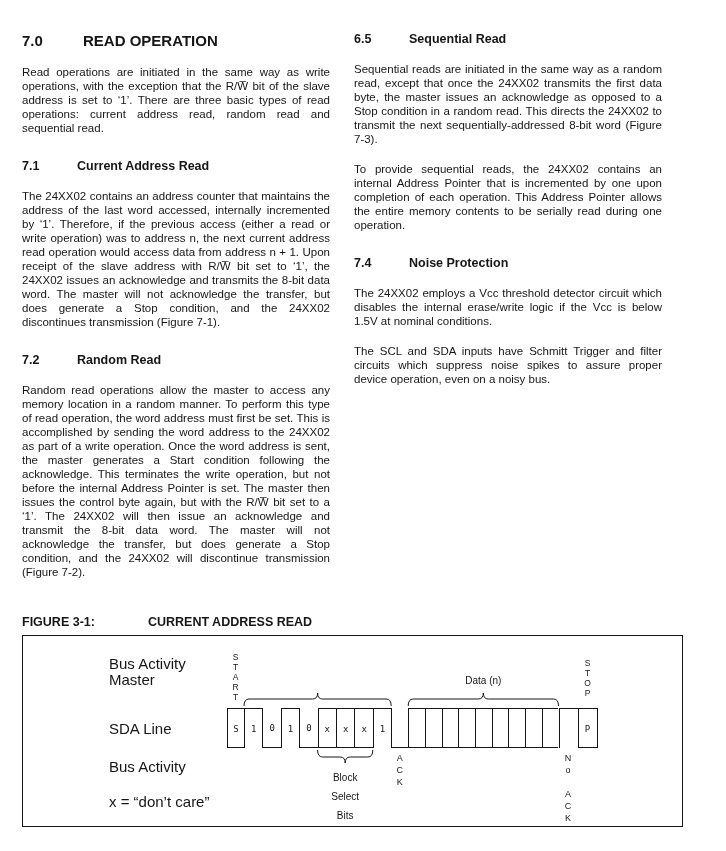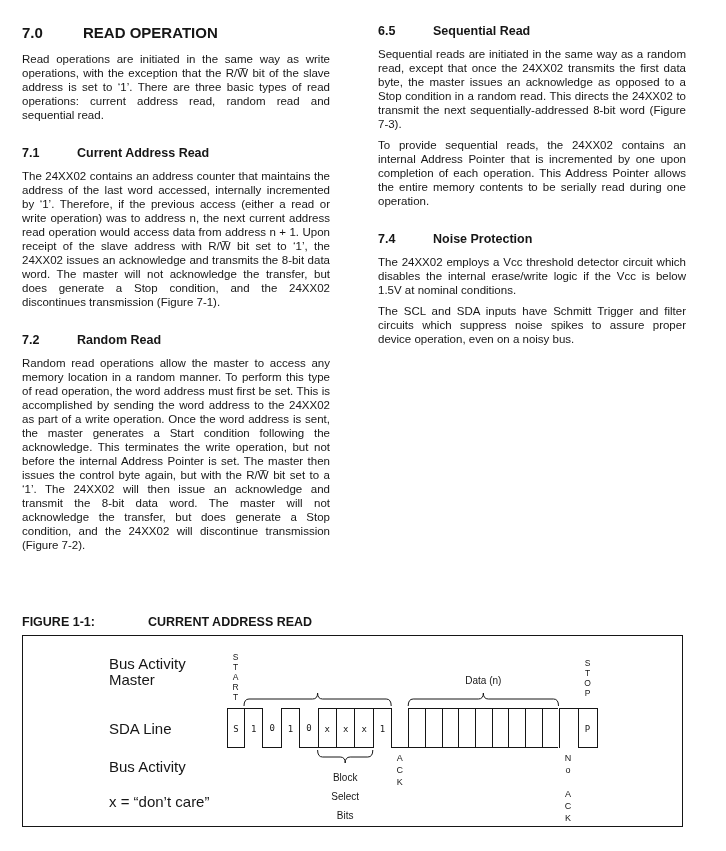--- a/index.html
+++ b/index.html
@@ -1,24 +1,24 @@
 <!DOCTYPE html>
 <html><head>
 <meta charset="utf-8">
 <style>
   html,body{margin:0;padding:0;background:#fff;}
   body{width:726px;height:851px;position:relative;font-family:"Liberation Sans",sans-serif;color:#161616;overflow:hidden;}
-  .cols{position:absolute;left:22px;top:8px;width:664px;display:flex;gap:24px;justify-content:space-between;}
+  .cols{position:absolute;left:22px;top:16px;width:664px;display:flex;gap:24px;}
   .col{width:308px;}
   .col > :first-child{margin-top:16px;}
   .h1{font-size:15px;font-weight:bold;margin:26px 0 11px;}
   .h1 .hnum{display:inline-block;width:61px;}
   .h2{font-size:12.5px;font-weight:bold;margin:24px 0 9px;}
   .h2 .hnum{display:inline-block;width:55px;}
-  p.body{font-size:11.5px;line-height:14px;text-align:justify;margin:4px 0 7px;}
+  p.body{font-size:11.5px;line-height:14px;text-align:justify;margin:16px 0 7px;}
   .figcap{position:absolute;left:22px;top:615px;font-size:12.5px;font-weight:bold;white-space:nowrap;}
   .figcap-label{display:inline-block;width:126px;}
   #figbox{position:absolute;left:22px;top:635px;width:659px;height:190px;border:1px solid #161616;}
   #brace-svg{position:absolute;left:0;top:0;pointer-events:none;}
   #brace-svg path{fill:none;stroke:#161616;stroke-width:1;}
   .flabel{position:absolute;font-size:15px;line-height:16px;white-space:pre-line;}
   #wave{position:absolute;left:0;top:72px;height:40px;width:659px;}
   .cell{position:absolute;top:0;height:40px;box-sizing:border-box;border-left:1px solid #161616;
         font-family:"DejaVu Sans Mono",monospace;font-size:9px;line-height:40px;text-align:center;}
   .lv-high{border-top:1px solid #161616;}
@@ -61,21 +61,21 @@
 
     <div class="h2">
       <span class="hnum">7.4</span><span>Noise Protection</span>
     </div>
     <p class="body">The 24XX02 employs a Vcc threshold detector circuit which disables the internal erase/write logic if the Vcc is below 1.5V at nominal conditions.</p>
     <p class="body">The SCL and SDA inputs have Schmitt Trigger and filter circuits which suppress noise spikes to assure proper device operation, even on a noisy bus.</p>
   </div>
 </div>
 
 <div class="figcap">
-  <span class="figcap-label">FIGURE 1-1:</span><span class="figcap-title">CURRENT ADDRESS READ</span>
+  <span class="figcap-label">FIGURE 3-1:</span><span class="figcap-title">CURRENT ADDRESS READ</span>
 </div>
 
 <div id="figbox">
   <svg id="brace-svg" width="659" height="190">
       <path d="M221,70 Q221,63 226,63 H289.5999999999999 Q294.5999999999999,63 294.5999999999999,57 Q294.5999999999999,63 299.5999999999999,63 H363.1999999999999 Q368.1999999999999,63 368.1999999999999,70"></path>
       <path d="M385.1999999999999,70 Q385.1999999999999,63 390.1999999999999,63 H455.3499999999999 Q460.3499999999999,63 460.3499999999999,57 Q460.3499999999999,63 465.3499999999999,63 H530.4999999999999 Q535.4999999999999,63 535.4999999999999,70"></path>
       <path d="M294.59999999999997,114 Q294.59999999999997,121 299.59999999999997,121 H317.19999999999993 Q322.19999999999993,121 322.19999999999993,127 Q322.19999999999993,121 327.19999999999993,121 H344.7999999999999 Q349.7999999999999,121 349.7999999999999,114"></path>
     </svg>
   <div class="flabel" style="left:86px;top:20px">Bus Activity
 Master</div>

